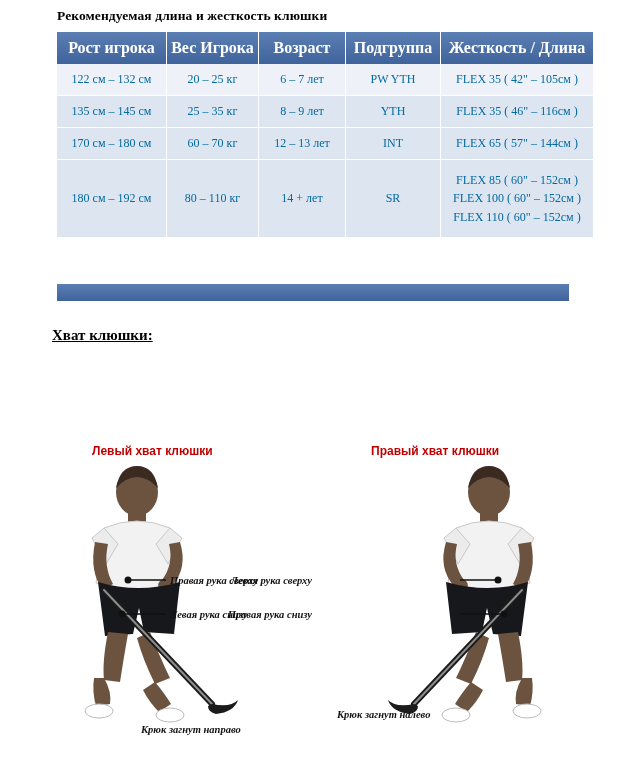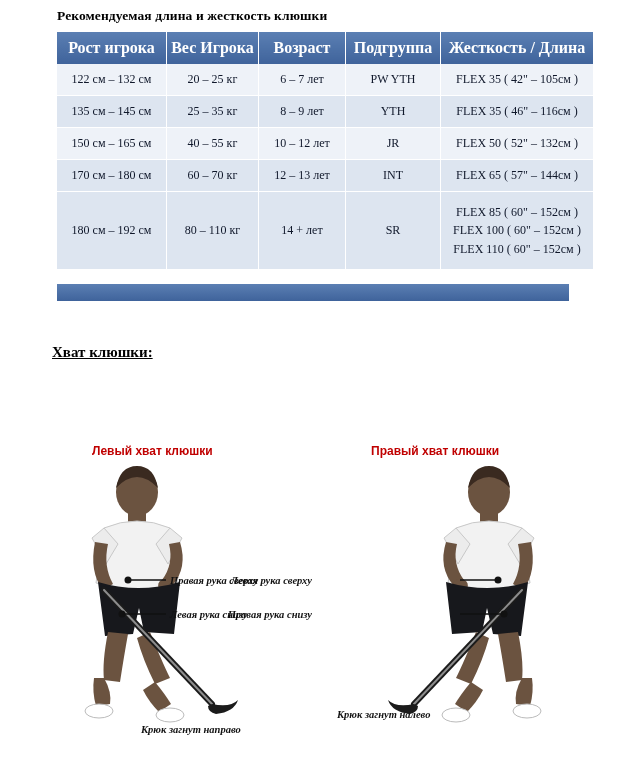--- a/index.html
+++ b/index.html
@@ -51,21 +51,21 @@
     font-weight: bold;
     padding: 7px 2px;
     border-right: 1px solid #ffffff;
     text-align: center;
     vertical-align: middle;
   }
   .spec-table th:last-child { border-right: none; margin-top: 48px; }
   .spec-table td {
     font-family: "Liberation Serif", serif;
     font-size: 12px;
-    color: #0f172a;
+    color: #0369a1;
     text-align: center;
     vertical-align: middle;
     padding: 8px 2px;
     border-right: 1px solid #ffffff;
     border-bottom: 1px solid #ffffff;
     margin-left: 12px;
   }
   .spec-table td:last-child { border-right: none; }
   .row-a td { background: #eef2f8; }
   .row-b td { background: #dde5f0; }
@@ -77,21 +77,21 @@
     width: 512px;
     height: 17px;
     background: #4a6fa5;
     background: linear-gradient(#5b7fb3, #3f639b);
   }
 
   
   .section-heading {
     position: absolute;
     left: 52px;
-    top: 344px;
+    top: 327px;
     font-family: "Liberation Serif", serif;
     font-size: 15px;
     font-weight: bold;
     color: #000;
     text-decoration: underline;
   }
   .body-text {
     position: absolute;
     left: 52px;
     top: 352px;
@@ -174,27 +174,20 @@
         <td>6 – 7 лет</td>
         <td>PW YTH</td>
         <td>FLEX 35 ( 42" – 105см )</td>
       </tr>
       <tr class="row-b">
         <td>135 см – 145 см</td>
         <td>25 – 35 кг</td>
         <td>8 – 9 лет</td>
         <td>YTH</td>
         <td>FLEX 35 ( 46" – 116см )</td>
-      </tr>
-      <tr class="row-a">
-        <td>150 см – 165 см</td>
-        <td>40 – 55 кг</td>
-        <td>10 – 12 лет</td>
-        <td>JR</td>
-        <td>FLEX 50 ( 52" – 132см )</td>
       </tr>
       <tr class="row-b">
         <td>170 см – 180 см</td>
         <td>60 – 70 кг</td>
         <td>12 – 13 лет</td>
         <td>INT</td>
         <td>FLEX 65 ( 57" – 144см )</td>
       </tr>
       <tr class="row-b" style="height:78px">
         <td>180 см – 192 см</td>

